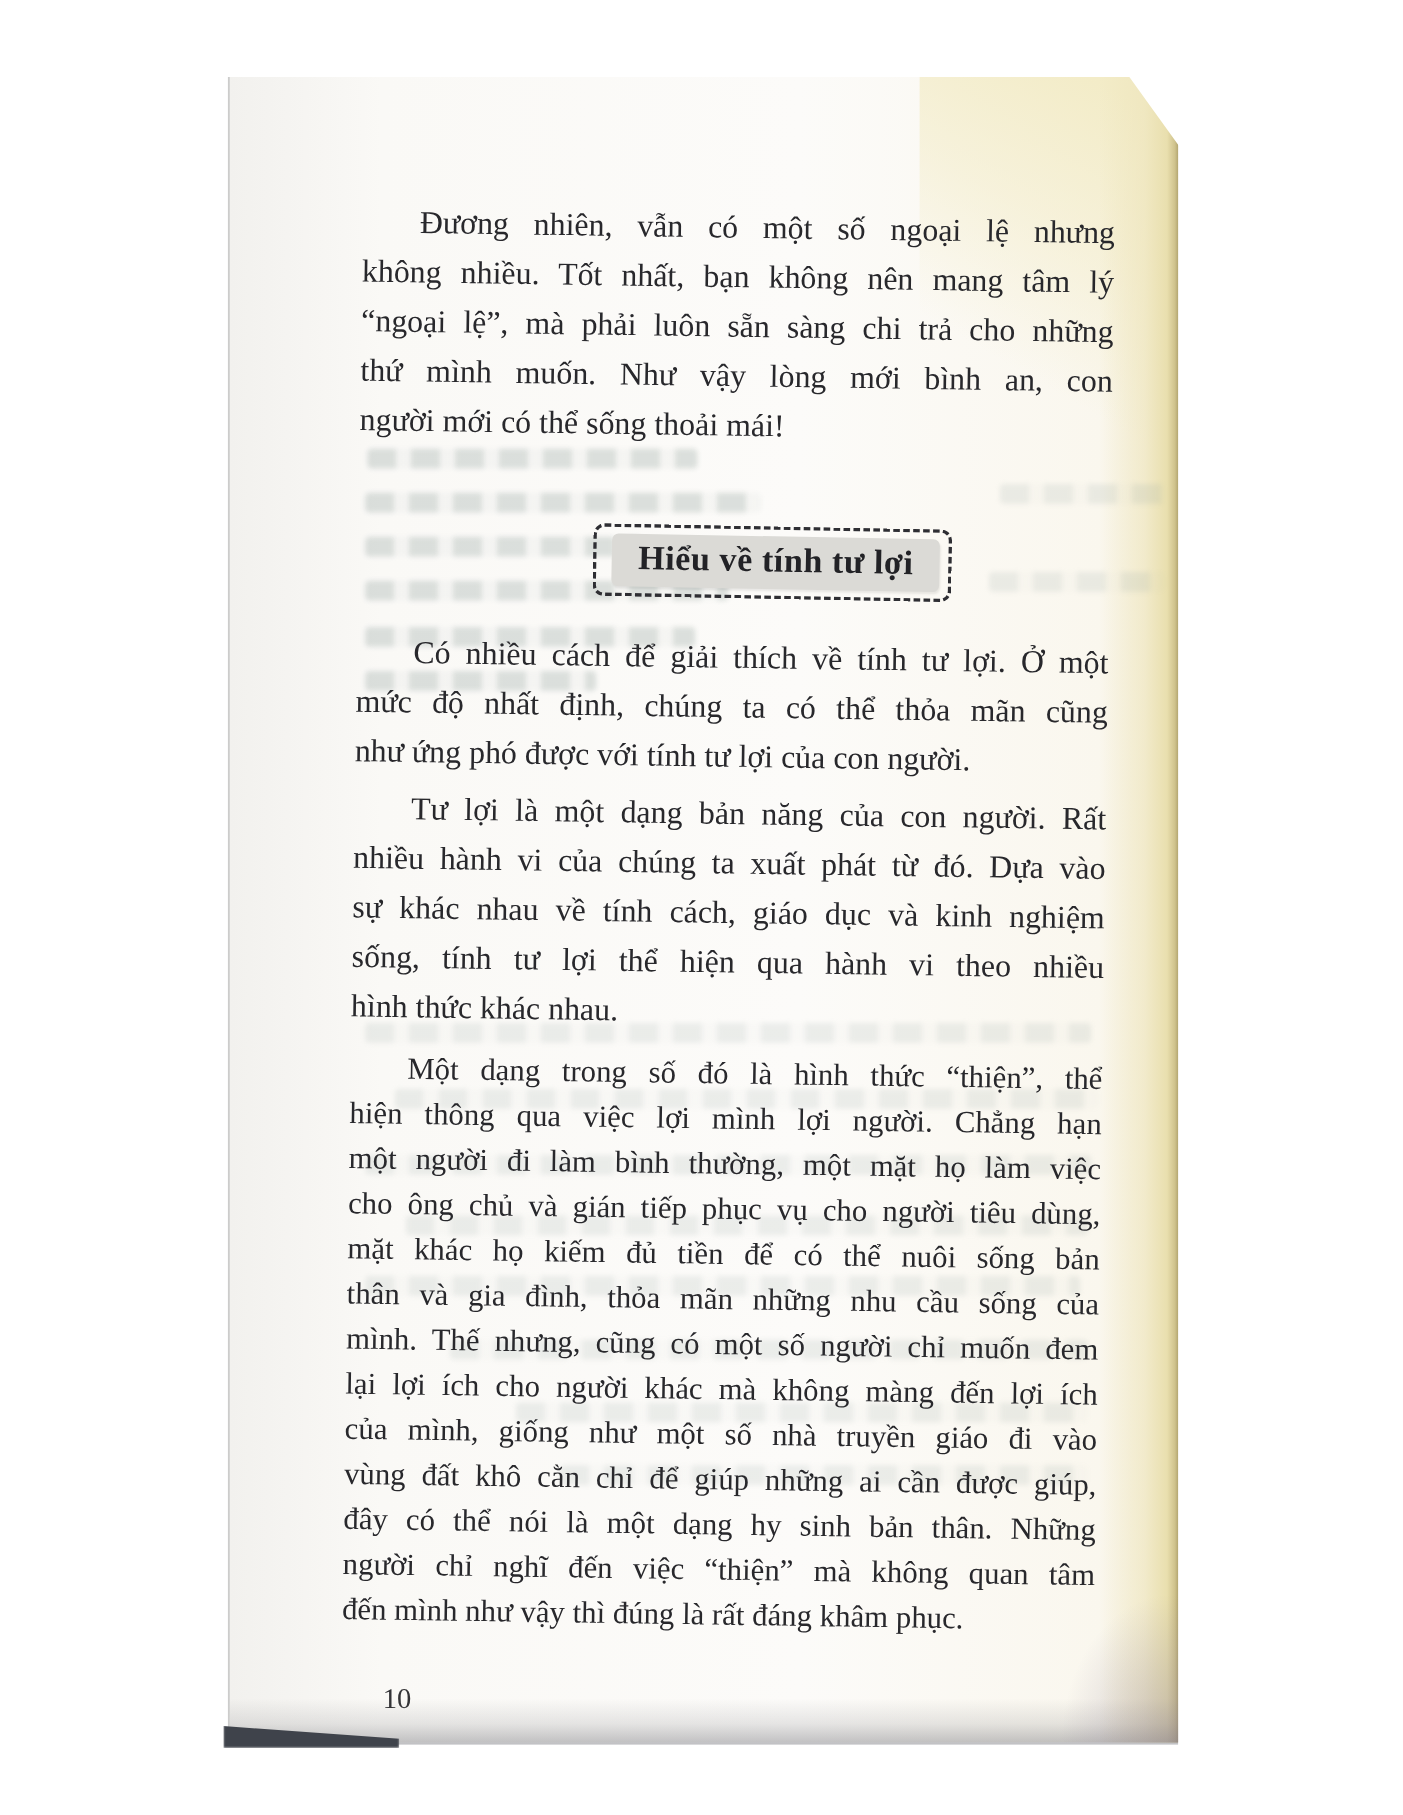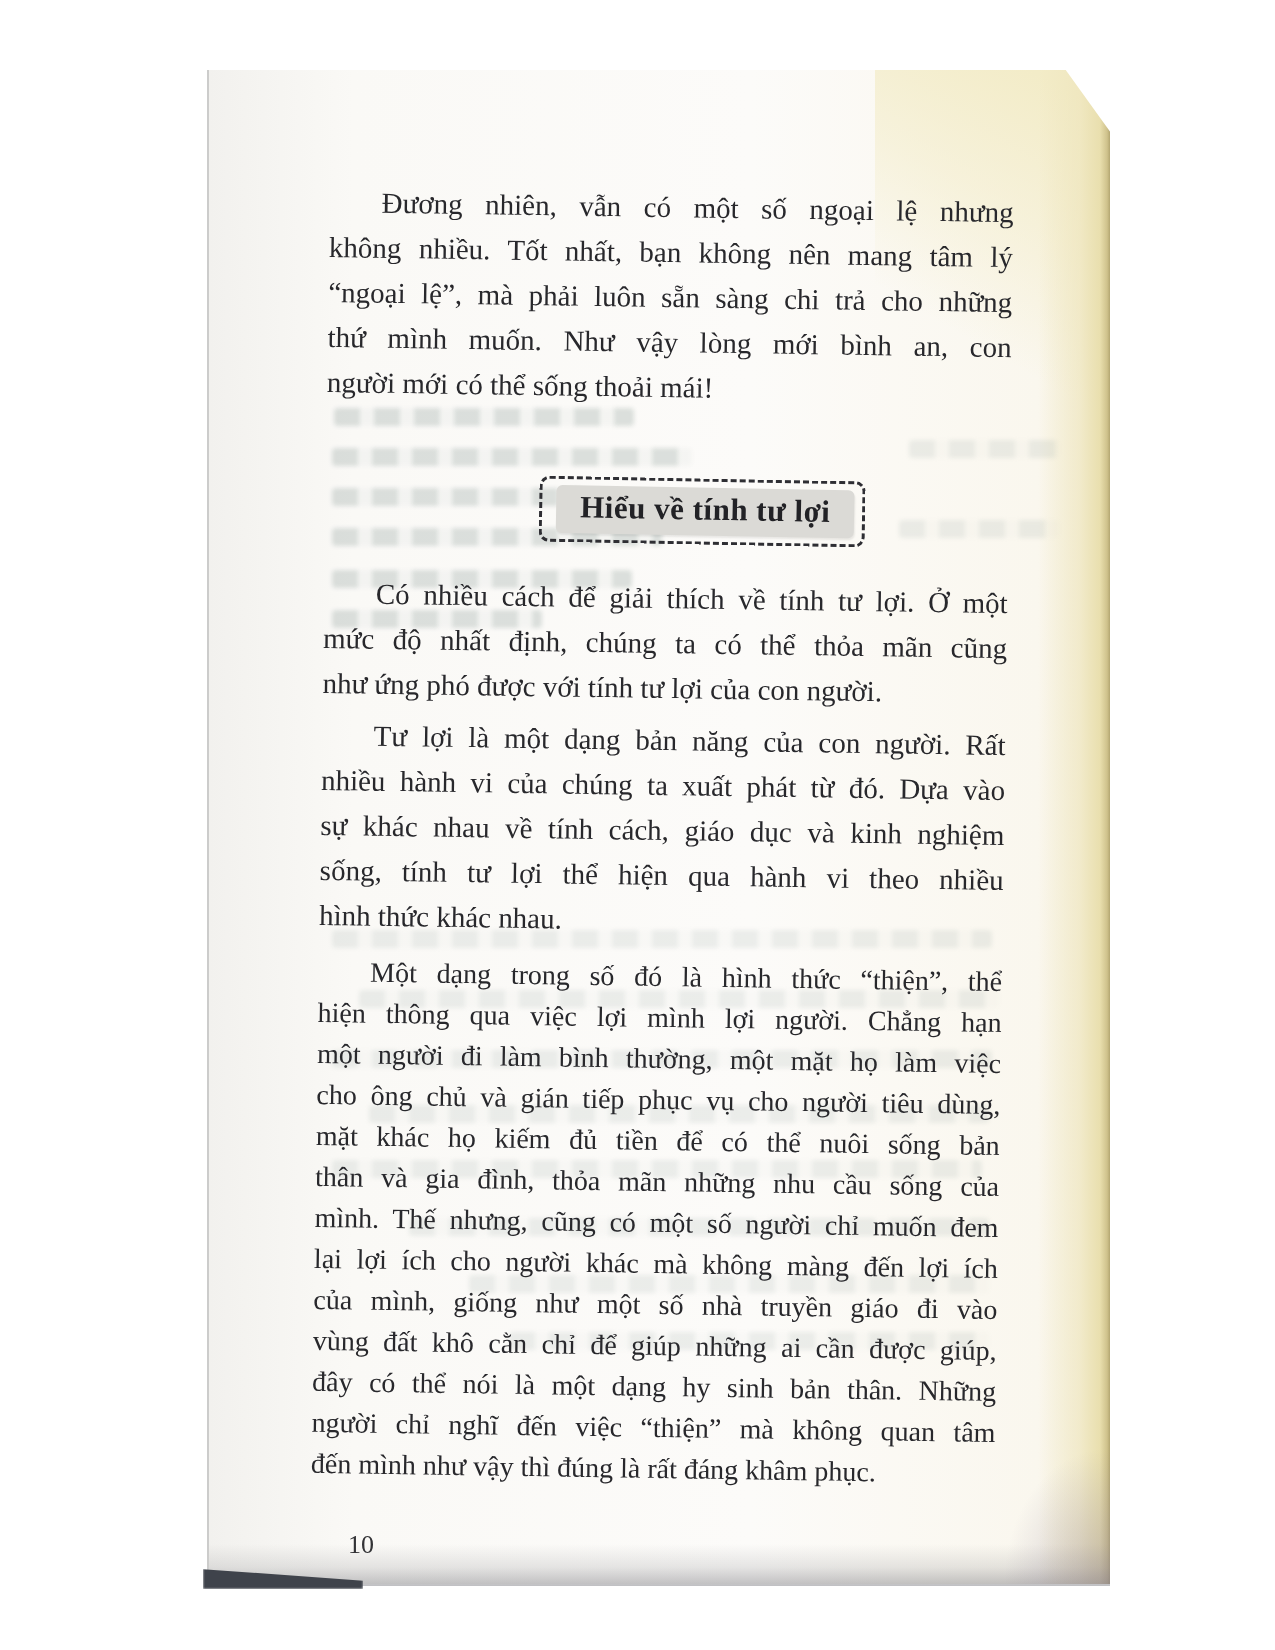--- a/index.html
+++ b/index.html
@@ -5,21 +5,20 @@
   html,body{margin:0;padding:0;background:#ffffff;}
   body{width:1275px;height:1650px;overflow:hidden;font-family:"Liberation Serif","DejaVu Serif",serif;}
   .photo{position:relative;width:1275px;height:1650px;background:#ffffff;}
 
   
   .page{
     position:absolute;left:207px;top:70px;width:862px;height:1514px;
     background:linear-gradient(to right,#f2f1ee 0%,#faf9f6 16%,#fcfbf9 60%,#faf7ee 92%,#f7f2e2 100%);
     border-left:2px solid #cccccb;
     border-top-right-radius:14px;
-    padding-left:39px;
   }
   .edge-band{
     position:absolute;right:0;top:0;bottom:0;width:72px;
     background:linear-gradient(to right,rgba(236,227,184,0) 0%,rgba(238,229,188,.65) 58%,#e9dfae 86%,#cfc28c 96%,#b3a671 100%);
     border-top-right-radius:14px;
   }
   .top-wedge{
     position:absolute;right:0;top:0;width:235px;height:430px;
     background:linear-gradient(210deg,#f3ecc8 8%,rgba(243,236,200,.55) 35%,rgba(243,236,200,0) 62%);
     border-top-right-radius:14px;

